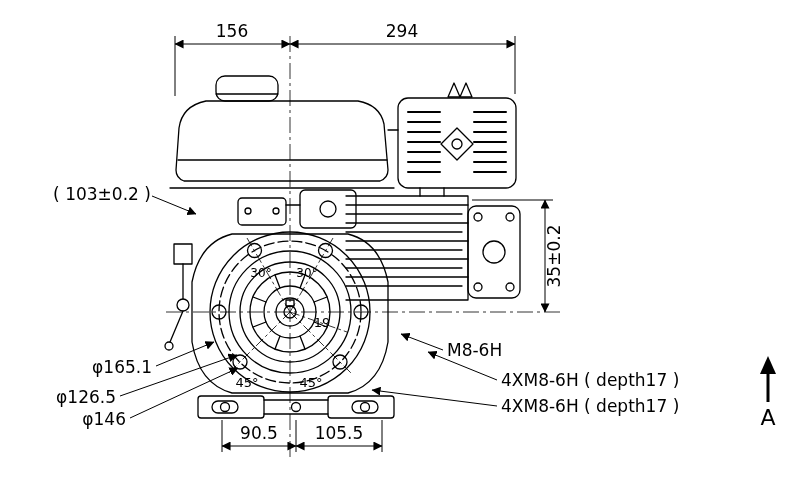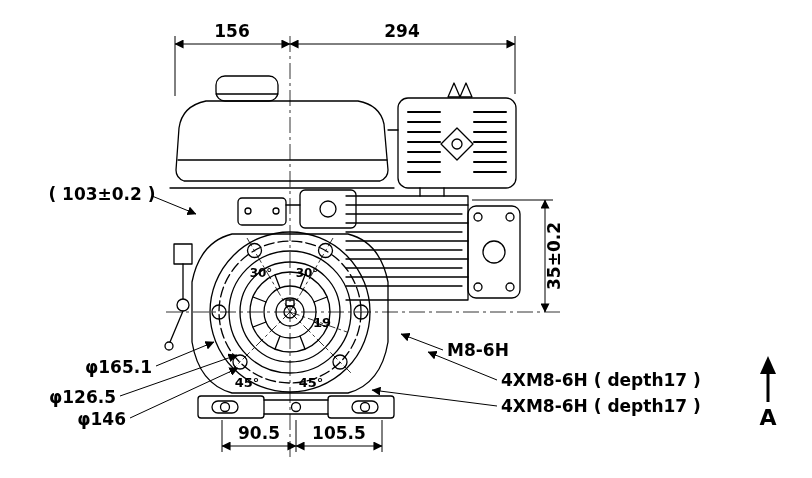--- a/index.html
+++ b/index.html
@@ -2,21 +2,20 @@
 <html><head>
 <meta charset="utf-8">
 <style>
   html,body{margin:0;padding:0;background:#ffffff;}
   .stage{
     position:relative;
     width:812px;height:478px;
     background:#ffffff;
     font-family:"DejaVu Sans","Liberation Sans",sans-serif;
     overflow:hidden;
-    font-weight:bold;
   }
   svg text{
     font-family:"DejaVu Sans","Liberation Sans",sans-serif;
     fill:#000;
   }
 </style>
 </head>
 <body>
 
 <div class="stage">

